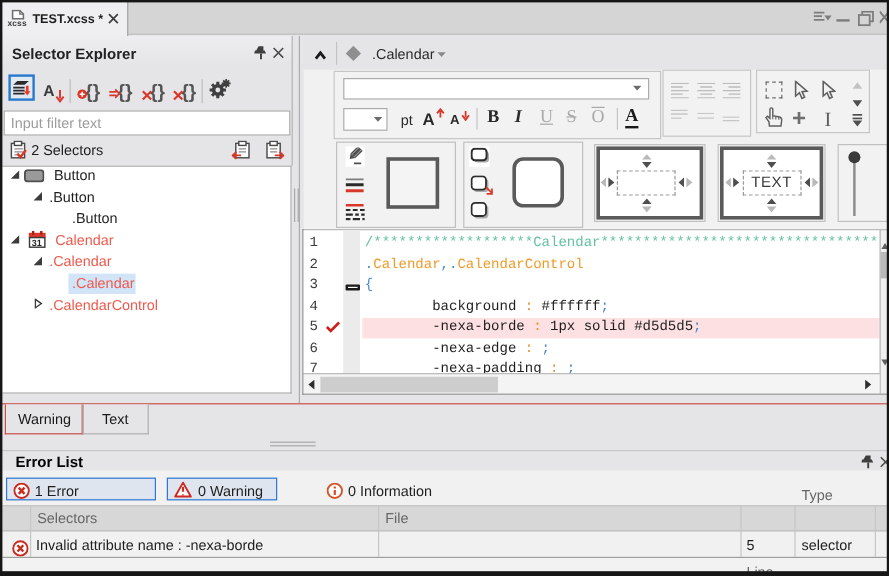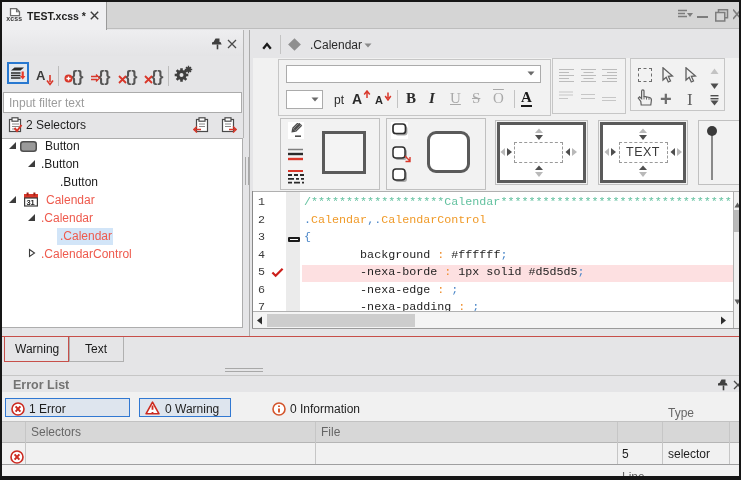--- a/index.html
+++ b/index.html
@@ -41,20 +41,21 @@
   <path d="M0 0.5 L8 10 M8 0.5 L0 10" stroke="#7d7d7d" stroke-width="1.6"></path>
 </svg>
 
 <div class="abs" style="left:0;top:30px;width:243px;height:26px;background:linear-gradient(#eeeef0,#e4e4e6);"></div>
 <div class="abs" style="left:253px;top:58px;width:488px;height:133px;background:#f1f1f1;"></div>
 <div class="abs" style="left:0;top:392px;width:741px;height:29px;background:#f1f1f1;"></div>
 <div class="abs" style="left:0;top:465px;width:741px;height:11px;background:#f2f2f2;"></div>
 
 <div class="abs" style="left:243px;top:30px;width:1px;height:108px;background:#b5b5b5;"></div>
 <div class="abs" style="left:249px;top:30px;width:1px;height:306px;background:#ababab;"></div>
+<div class="abs b" style="left:10px;top:38px;font-size:12.5px;color:#222;">Selector Explorer</div>
 
 <svg class="abs" style="left:212px;top:38px" width="11" height="12" viewBox="0 0 11 12">
   <path d="M3.5 0.5 h4 v3.5 h1 l1.2 2.5 h-10.4 l1.2 -2.5 h1 z" fill="#3f3f3f"></path>
   <path d="M5.5 6.5 v4.8" stroke="#3f3f3f" stroke-width="1.6"></path>
 </svg>
 <svg class="abs" style="left:227px;top:39px" width="10" height="10" viewBox="0 0 10 10">
   <path d="M1 1 L9 9 M9 1 L1 9" stroke="#4a4a4a" stroke-width="1.3"></path>
 </svg>
 
 <div class="abs" style="left:7px;top:62px;width:22px;height:22px;background:#e3e9f0;border:2px solid #2878d0;"></div>
@@ -379,21 +380,21 @@
 <div class="abs" style="left:0;top:336px;width:741px;height:1px;background:#c74f4a;"></div>
 <div class="abs" style="left:4px;top:337px;width:65px;height:25px;border:1px solid #c74f4a;border-top:none;background:#e5e5e7;"></div>
 <div class="abs" style="left:15px;top:342px;font-size:12px;color:#1a1a1a;">Warning</div>
 <div class="abs" style="left:69px;top:337px;width:55px;height:25px;border:1px solid #b0b0b0;border-top:none;background:#e5e5e7;"></div>
 <div class="abs" style="left:85px;top:342px;font-size:12px;color:#1a1a1a;">Text</div>
 
 <div class="abs" style="left:225px;top:368px;width:38px;height:1px;background:#a8a8a8;"></div>
 <div class="abs" style="left:225px;top:371px;width:38px;height:1px;background:#a8a8a8;"></div>
 
 <div class="abs" style="left:0;top:375px;width:741px;height:1px;background:#c6c6c6;"></div>
-<div class="abs b" style="left:13px;top:378px;font-size:12.5px;color:#737373;">Error List</div>
+<div class="abs b" style="left:13px;top:378px;font-size:12.5px;color:#000000;">Error List</div>
 <svg class="abs" style="left:718px;top:379px" width="11" height="12" viewBox="0 0 11 12">
   <path d="M3.5 0.5 h4 v3.5 h1 l1.2 2.5 h-10.4 l1.2 -2.5 h1 z" fill="#3f3f3f"></path>
   <path d="M5.5 6.5 v4.8" stroke="#3f3f3f" stroke-width="1.6"></path>
 </svg>
 <svg class="abs" style="left:733px;top:380px" width="10" height="10" viewBox="0 0 10 10">
   <path d="M1 1 L9 9 M9 1 L1 9" stroke="#4a4a4a" stroke-width="1.3"></path>
 </svg>
 
 <div class="abs" style="left:5px;top:398px;width:125px;height:19px;border:1px solid #3178d2;background:#dee5ee;"></div>
 <svg class="abs" style="left:11px;top:402px" width="14" height="14" viewBox="0 0 14 14">
@@ -421,20 +422,21 @@
 <div class="abs" style="left:662px;top:422px;width:1px;height:42px;background:#c6c6c6;"></div>
 <div class="abs" style="left:729px;top:422px;width:1px;height:42px;background:#c6c6c6;"></div>
 <div class="abs" style="left:31px;top:425px;font-size:12px;color:#666666;">Selectors</div>
 <div class="abs" style="left:321px;top:425px;font-size:12px;color:#666666;">File</div>
 <div class="abs" style="left:622px;top:425px;font-size:12px;color:#666666;margin-top:45px;">Line</div>
 <div class="abs" style="left:668px;top:406px;font-size:12px;color:#666666;">Type</div>
 <svg class="abs" style="left:10px;top:450px" width="14" height="14" viewBox="0 0 14 14">
   <circle cx="7" cy="7" r="6" fill="#fff" stroke="#cc2a20" stroke-width="1.6"></circle>
   <path d="M4.6 4.4 L9.4 9.6 M9.4 4.4 L4.6 9.6" stroke="#cc2a20" stroke-width="2"></path>
 </svg>
+<div class="abs" style="left:30px;top:447px;font-size:12px;">Invalid attribute name : -nexa-borde</div>
 <div class="abs" style="left:622px;top:447px;font-size:12px;">5</div>
 <div class="abs" style="left:668px;top:447px;font-size:12px;">selector</div>
 
 <div class="abs" style="left:0;top:0;width:741px;height:2px;background:#161616;"></div>
 <div class="abs" style="left:0;top:0;width:2px;height:480px;background:#161616;"></div>
 <div class="abs" style="left:739px;top:0;width:2px;height:480px;background:#161616;"></div>
 <div class="abs" style="left:0;top:476px;width:741px;height:4px;background:#161616;"></div>
 </div>
 
 </body></html>

